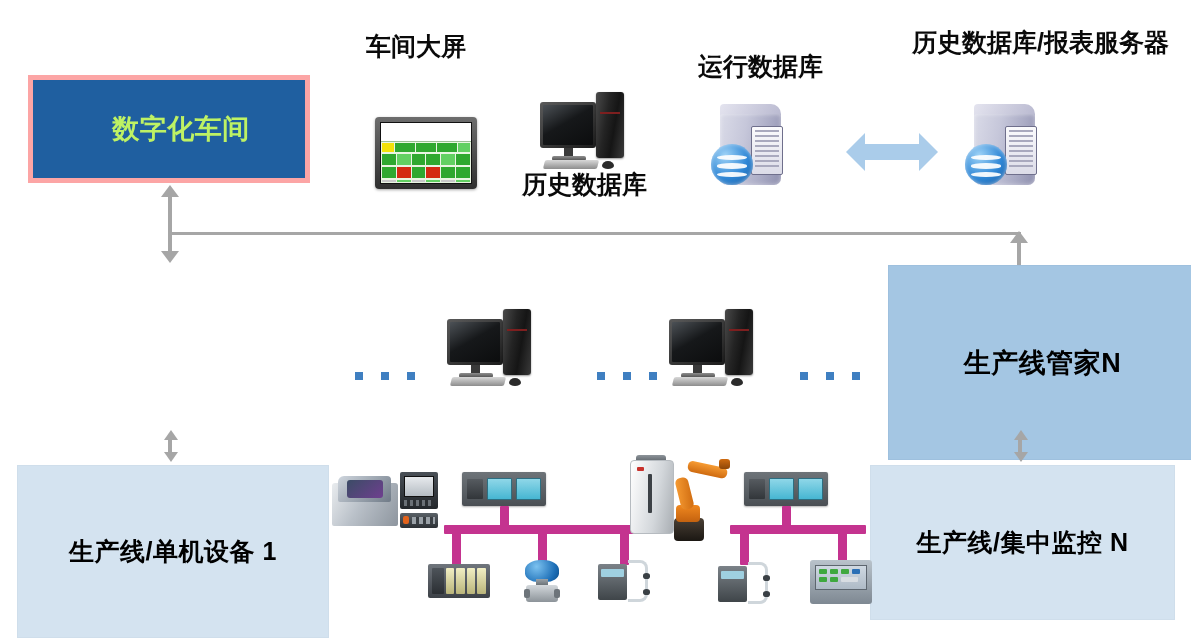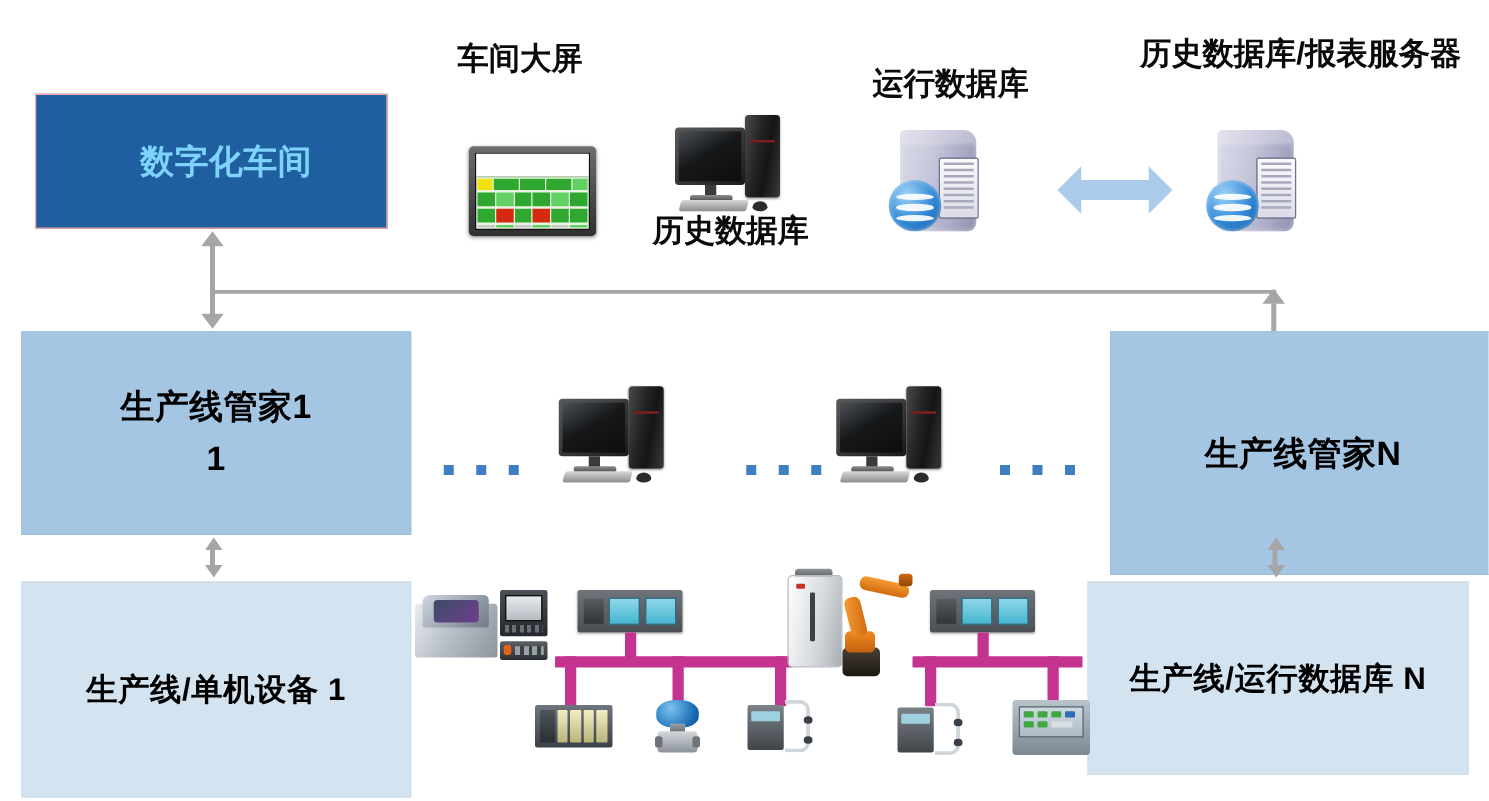--- a/index.html
+++ b/index.html
@@ -22,22 +22,22 @@
     align-items:center;
     justify-content:center;
     text-align:center;
     box-sizing:border-box;
     font-weight:bold;
     color:#000000;
     letter-spacing:.5px;
   }
   .box-dark{
     background:#1f5fa0;
-    border:1px solid #fca5a5;
-    color:#7dd3fc;
+    border:5px solid #fca5a5;
+    color:#bef264;
     padding-left:24px;
   }
   .box-mid{
     background:#a4c6e3;
     border:1px solid #9ec0de;
   }
   .box-light{
     background:#d4e3f0;
     border:1px solid #cfdeeb;
   }
@@ -502,26 +502,20 @@
 
   <div class="hline" style="left:170px;top:232px;width:851px;"></div>
 
   <div class="arrow-up" style="left:161px;top:185px;"></div>
   <div class="vline" style="left:168px;top:196px;height:56px;"></div>
   <div class="arrow-down" style="left:161px;top:251px;"></div>
 
   <div class="vline" style="left:1017px;top:243px;height:22px;"></div>
   <div class="arrow-up" style="left:1010px;top:231px;"></div>
 
-  <div class="box box-mid lbl-xl" style="left:17px;top:265px;width:312px;height:163px;">
-    <div class="stack">
-      <div>生产线管家1</div>
-      <div>1</div>
-    </div>
-  </div>
 
   <div class="box box-mid lbl-xl" style="left:888px;top:265px;width:309px;height:195px;">
     <span>生产线管家N</span>
   </div>
 
   <div class="dots" style="left:355px;top:372px;">
     <i></i>
       <i></i>
       <i></i>
   </div>
@@ -566,21 +560,21 @@
 
   <div class="arrow-up sm" style="left:1014px;top:430px;"></div>
   <div class="vline" style="left:1018px;top:439px;height:14px;"></div>
   <div class="arrow-down sm" style="left:1014px;top:452px;"></div>
 
   <div class="box box-light lbl-lg" style="left:17px;top:465px;width:312px;height:173px;">
     <span>生产线/单机设备 1</span>
   </div>
 
   <div class="box box-light lbl-lg" style="left:870px;top:465px;width:305px;height:155px;">
-    <span>生产线/运行数据库 N</span>
+    <span>生产线/集中监控 N</span>
   </div>
 
   <div class="cnc" style="left:332px;top:472px;width:106px;height:60px;">
     <div class="base"></div>
     <div class="hood"></div>
     <div class="win"></div>
     <div class="ctrl">
         <div class="disp"></div>
         <div class="keys"></div>
       </div>

